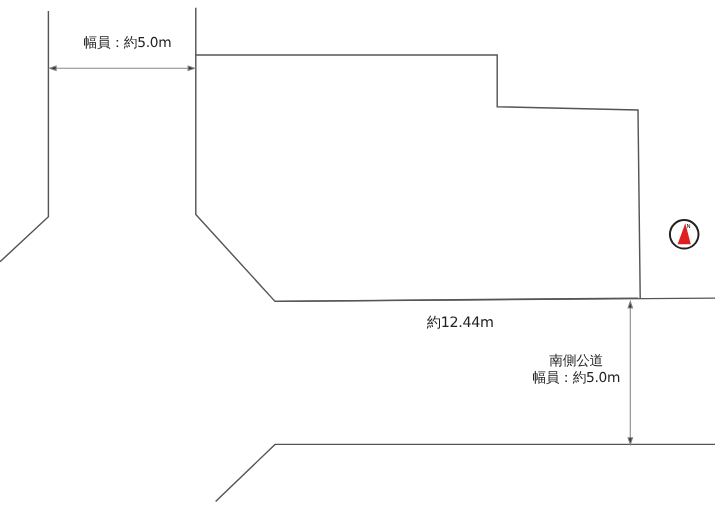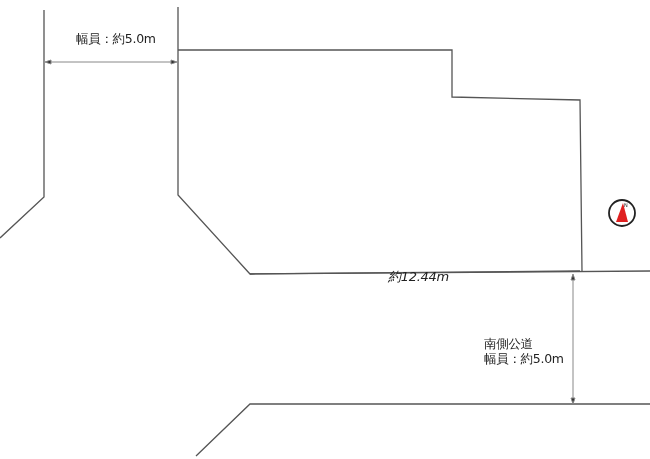--- a/index.html
+++ b/index.html
@@ -35,23 +35,23 @@
     <line x1="573" y1="275" x2="573" y2="402"></line>
     <polygon points="573,274 571,280 575,280"></polygon>
     <polygon points="573,404 571,398 575,398"></polygon>
   </g>
 </svg>
 
 <div class="label" style="left:76px; top:31px;">
   <span>幅員：約5.0m</span>
 </div>
 
-<div class="dim" style="left:388px; top:268px;font-style:italic;">約12.44m</div>
+<div class="dim" style="left:388px; top:284px;">約12.44m</div>
 
-<div class="label" style="left:484px; top:336px;">
+<div class="label" style="left:484px; top:320px;text-align:center;">
   <span>南側公道</span>
   <span>幅員：約5.0m</span>
 </div>
 
 <div class="compass">
   <svg width="30" height="30" viewBox="0 0 30 30">
     <circle cx="15" cy="15" r="13" fill="#fff" stroke="#222" stroke-width="1.8"></circle>
     <polygon points="16,5 9,24 21,24" fill="#e02020"></polygon>
     <text x="17" y="9" font-size="5" fill="#222" font-family="DejaVu Sans, sans-serif">N</text>
   </svg>

